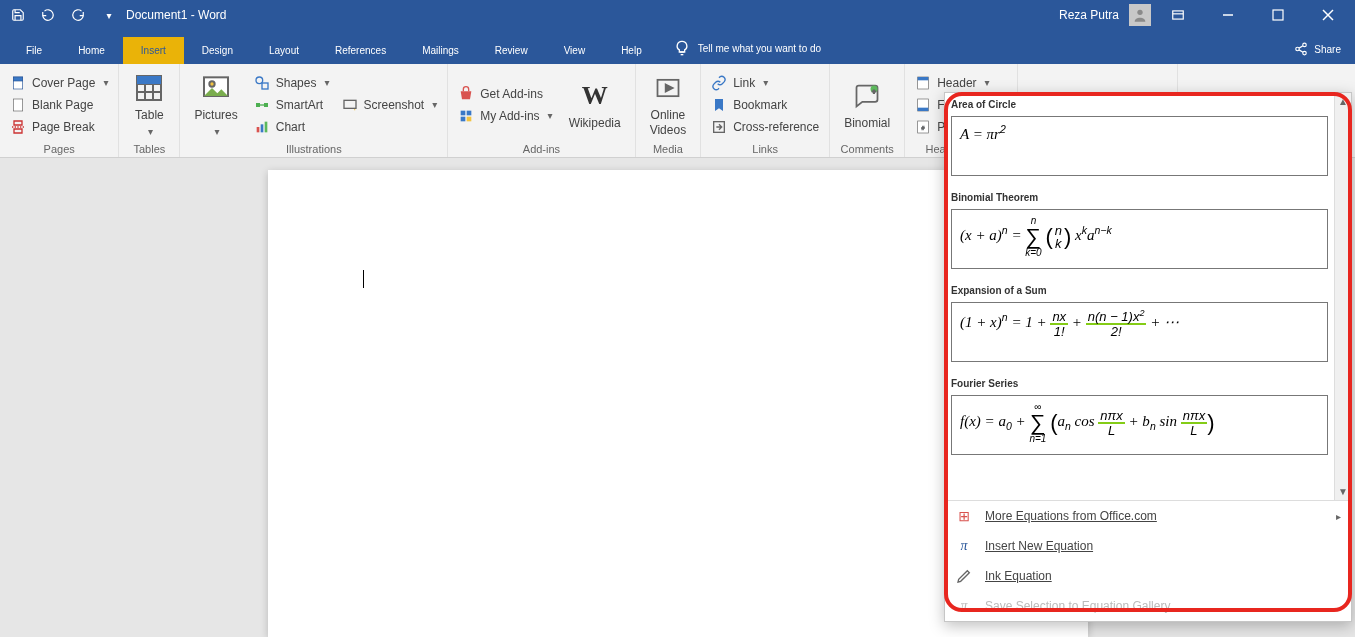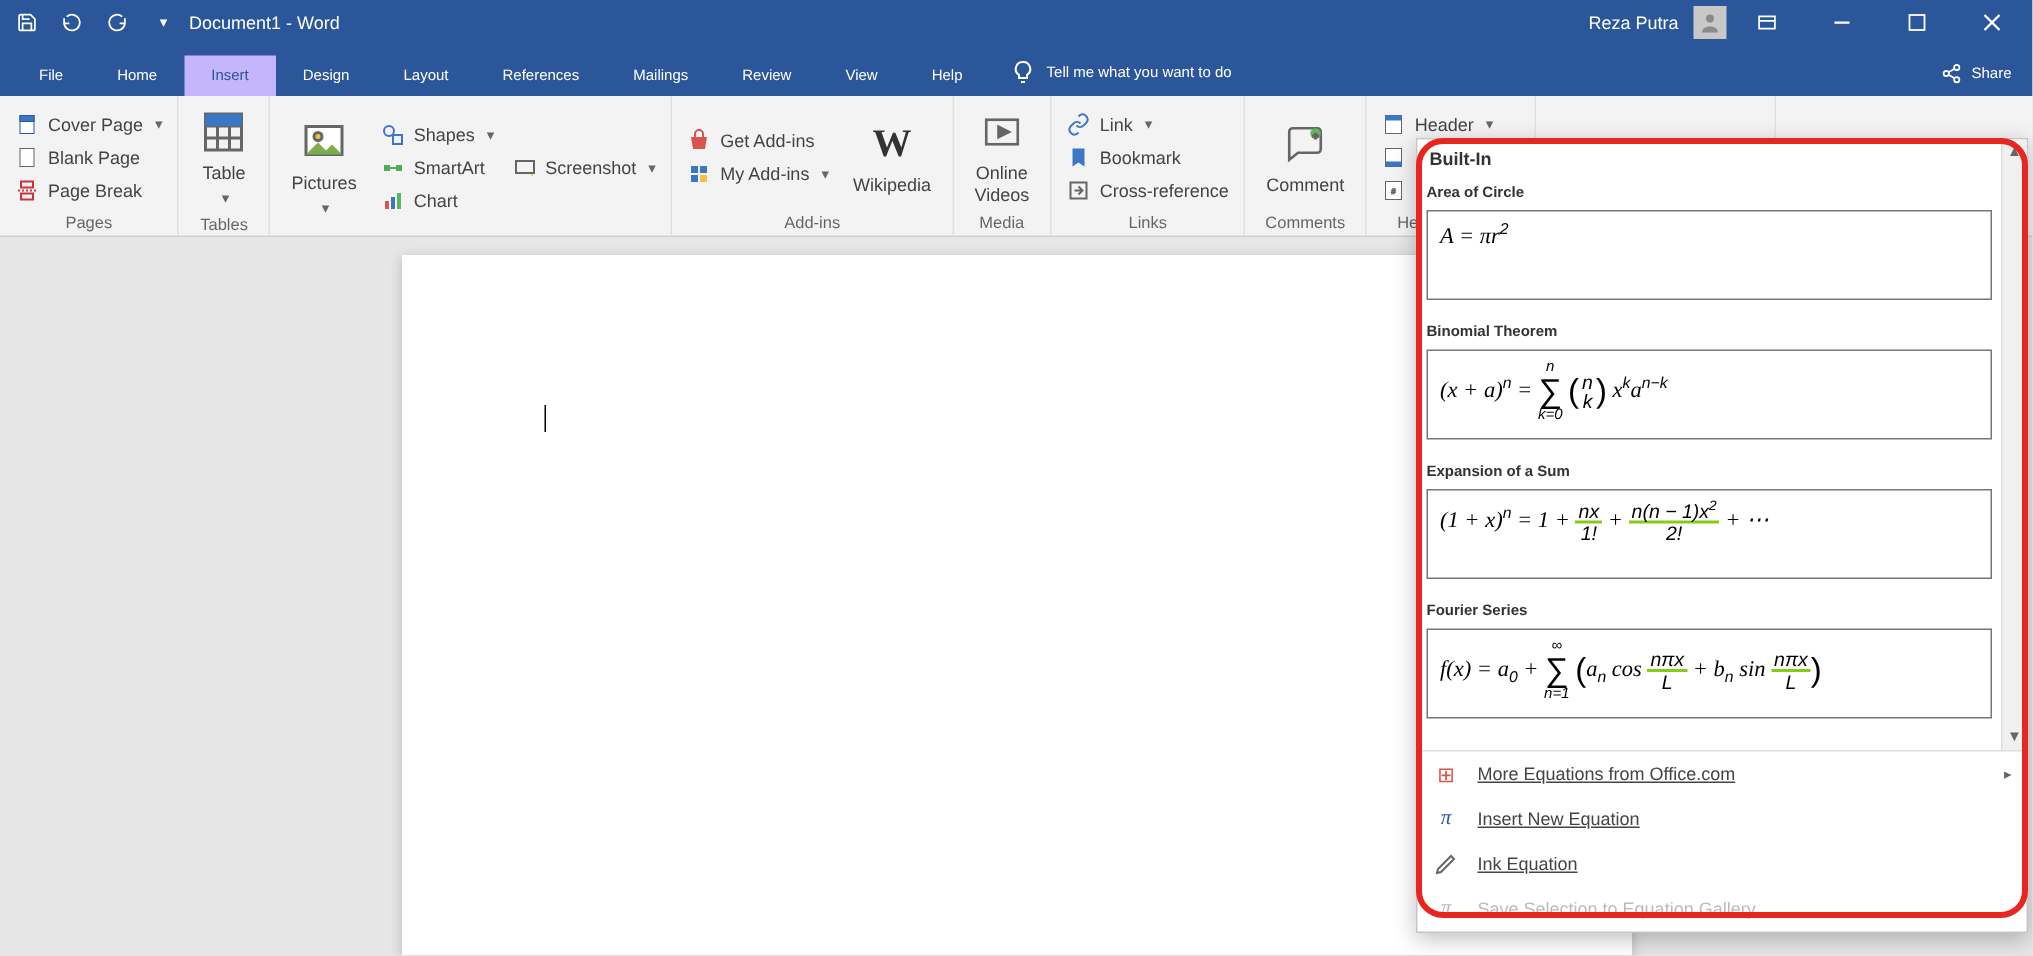--- a/index.html
+++ b/index.html
@@ -11,21 +11,21 @@
 .titlebar .qat .qat-btn { width: 28px; height: 28px; display: flex; align-items: center; justify-content: center; cursor: pointer; }
 .titlebar .title { flex: 1; text-align: left; font-size: 12px; }
 .titlebar .right { display: flex; align-items: center; gap: 4px; padding-right: 4px; }
 .titlebar .user { font-size: 12px; padding: 0 6px; }
 .titlebar .avatar { width: 22px; height: 22px; background: #c8c8c8; display:flex; align-items:center; justify-content:center; }
 .titlebar .win-btn { width: 46px; height: 30px; display:flex; align-items:center; justify-content:center; cursor:pointer; }
 
 
 .tabs { height: 34px; background: #2b579a; display:flex; align-items:flex-end; padding-left: 8px; color:#fff; font-size: 10px; }
 .tabs .tab { padding: 8px 18px; cursor:pointer; }
-.tabs .tab.active { background:#c4b5fd; color:#2b579a;margin-top:48px; }
+.tabs .tab.active { background:#eab308; color:#2b579a;margin-top:48px; }
 .tabs .tell { display:flex; align-items:center; gap:8px; padding:8px 14px;margin-top:24px; }
 .tabs .spacer { flex:1; }
 .tabs .share { padding:8px 14px; display:flex; align-items:center; gap:6px; }
 
 
 .ribbon { height: 94px; background:#f3f3f3; border-bottom:1px solid #d0d0d0; display:flex; }
 .group { border-right:1px solid #e1e1e1; display:flex; flex-direction:column; padding:4px 6px 2px 6px; }
 .group .body { flex:1; display:flex; align-items:center; gap:4px; }
 .group .label { text-align:center; font-size:11px; color:#666; padding-top:2px; }
 .rbtn { display:flex; align-items:center; gap:6px; font-size:12px; color:#444; padding:2px 4px; cursor:pointer; white-space:nowrap; }
@@ -258,20 +258,21 @@
         <div class="rbtn">
           <svg width="16" height="16" viewBox="0 0 24 24" fill="none" stroke="#666" stroke-width="2">
               <rect x="3" y="5" width="18" height="12"></rect>
               <circle cx="19" cy="19" r="1" fill="#f2c341" stroke="none"></circle>
             </svg>
           <span>Screenshot</span>
             <span class="caret">▾</span>
         </div>
       </div>
     </div>
+    <div class="label">Illustrations</div>
   </div>
 
   <div class="group">
     <div class="body">
       <div class="col">
         <div class="rbtn">
           <svg width="16" height="16" viewBox="0 0 24 24" fill="#d9534f">
               <path d="M4 8h16l-2 12H6z"></path>
               <path d="M8 8V5a4 4 0 0 1 8 0v3" fill="none" stroke="#d9534f" stroke-width="2"></path>
             </svg>
@@ -344,21 +345,21 @@
   <div class="group">
     <div class="body">
       <div class="big-btn">
         <div class="icn">
             <svg width="32" height="28" viewBox="0 0 24 24" fill="none" stroke="#666" stroke-width="1.5">
               <path d="M21 15a2 2 0 0 1-2 2H8l-5 4V5a2 2 0 0 1 2-2h14a2 2 0 0 1 2 2z"></path>
               <circle cx="18" cy="6" r="3" fill="#5cb85c" stroke="none"></circle>
               <text x="18" y="9" font-size="5" fill="#fff" text-anchor="middle" font-style="normal">+</text>
             </svg>
           </div>
-        <span>Comment</span>
+        <span>Binomial</span>
       </div>
     </div>
     <div class="label">Comments</div>
   </div>
 
   <div class="group">
     <div class="body">
       <div class="col">
         <div class="rbtn">
           <svg width="16" height="16" viewBox="0 0 24 24" fill="#fff" stroke="#666">
@@ -426,21 +427,20 @@
 
 <div class="doc-area">
   <div class="page">
     <div class="cursor"></div>
   </div>
 </div>
 
 <div class="eq-dropdown">
   <div class="eq-body">
     <div class="eq-scroll">
-      <div class="eq-head">Built-In</div>
 
       <div class="eq-cat">Area of Circle</div>
       <div class="eq-tile">
         <span class="eq-formula">A = πr<sup>2</sup></span>
       </div>
 
       <div class="eq-cat">Binomial Theorem</div>
       <div class="eq-tile">
         <span class="eq-formula">
           (x + a)<sup>n</sup> = 

